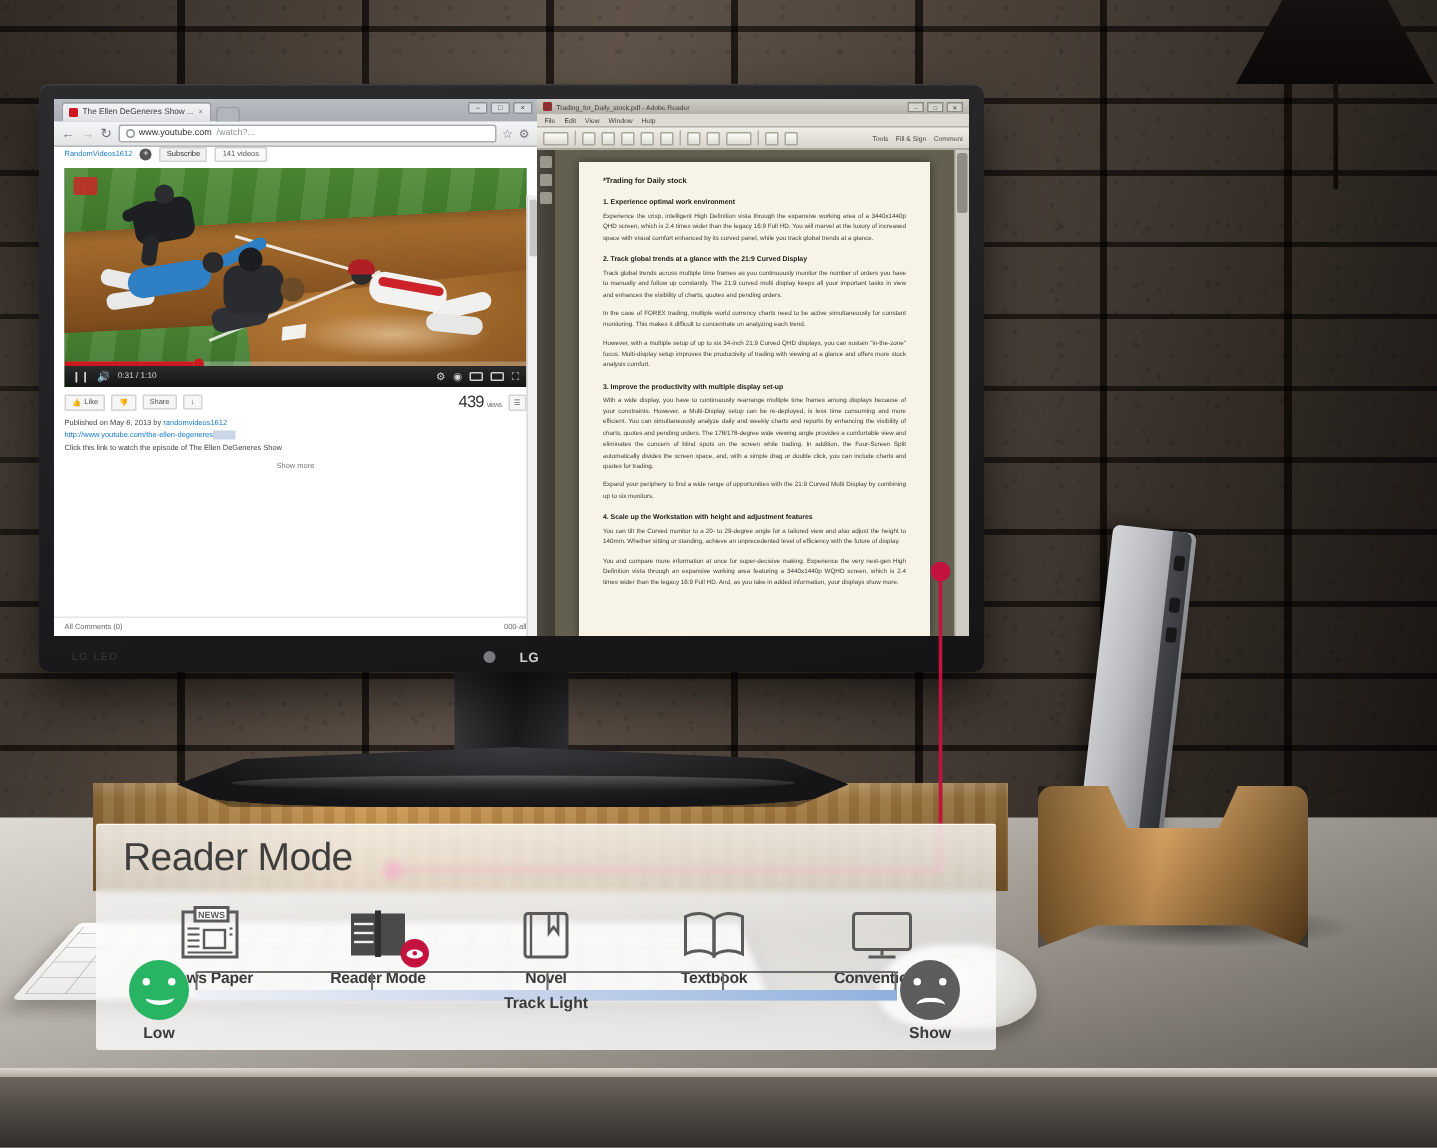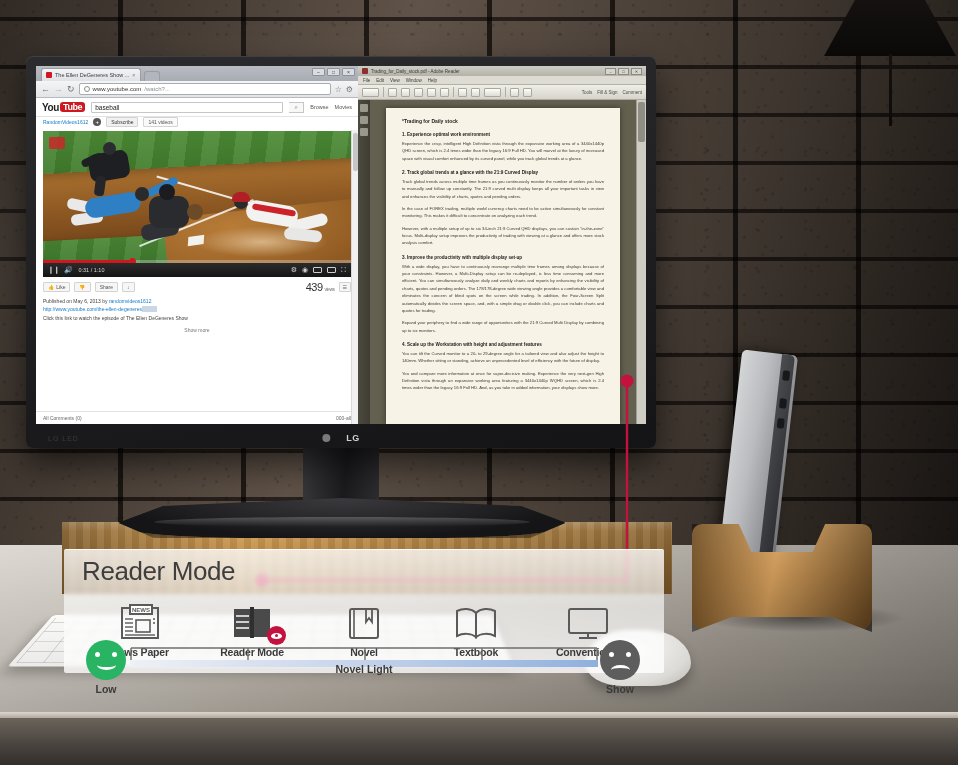--- a/index.html
+++ b/index.html
@@ -440,21 +440,21 @@
   .pdf-rscroll{
     position:absolute; right:0; top:34px; bottom:0; width:10px; background:#cfcdc3; border-left:1px solid #9f9d94;
   }
   .pdf-rscroll .thumb{ position:absolute; top:2px; left:1px; width:7px; height:40px; background:#8f8d84; border-radius:2px;}
 
   
   .callout{ position:absolute; left:0; top:0; width:958px; height:765px; pointer-events:none;}
 
   
   .panel{
-    position:absolute; left:64px; top:549px; width:600px; height:124px;
+    position:absolute; left:64px; top:549px; width:600px; height:151px;
     background: linear-gradient(180deg, rgba(255,255,255,.80) 0%, rgba(255,255,255,.62) 46%, rgba(255,255,255,.80) 100%);
     backdrop-filter: blur(2px);
     border-top:1px solid rgba(255,255,255,.9);
     border-radius:2px;
   }
   .panel-title{
     position:absolute; left:18px; top:6px;
     font-size:26px; color:#3e3e3e; letter-spacing:-.4px;
   }
   .modes{
@@ -561,34 +561,20 @@
             <span>www.youtube.com</span>
               <span class="urlmuted">/watch?...</span>
           </div>
           <div class="tb-right">
             <span>☆</span>
             <span>⚙</span>
           </div>
         </div>
 
         <div class="ytpage">
-          <div class="yt-head">
-            <div class="yt-logo">
-              <span>You</span>
-                <span class="tube">Tube</span>
-            </div>
-            <div class="yt-search">
-              <span>baseball</span>
-            </div>
-            <div class="yt-searchbtn">
-              <span>⌕</span>
-            </div>
-            <span class="yt-navlink">Browse</span>
-            <span class="yt-navlink">Movies</span>
-          </div>
 
 
           <div class="vid-meta">
             <span class="chan">RandomVideos1612</span>
             <span class="plus">+</span>
             <span class="subbtn">Subscribe</span>
             <span class="subcount">141 videos</span>
           </div>
 
           <div class="player">
@@ -864,16 +850,16 @@
     </div>
     <div class="face high">
       <span class="eyes">
           <i></i>
           <i></i>
         </span>
       <span class="mouth"></span>
     </div>
     <div class="face-lab low">Low</div>
     <div class="face-lab high">Show</div>
-    <div class="bl-label">Novel Light</div>
+    <div class="bl-label">Track Light</div>
   </div>
 
 </div>
 
 </body></html>

